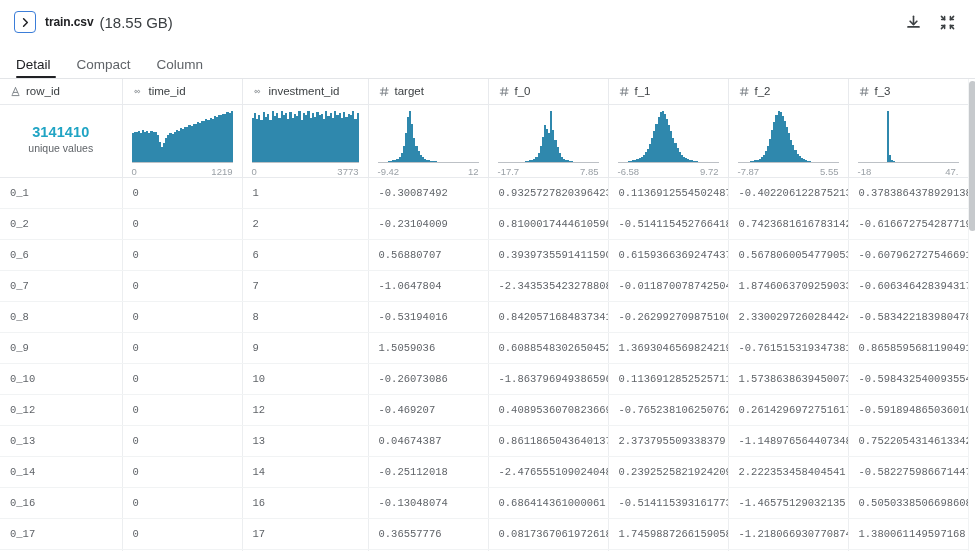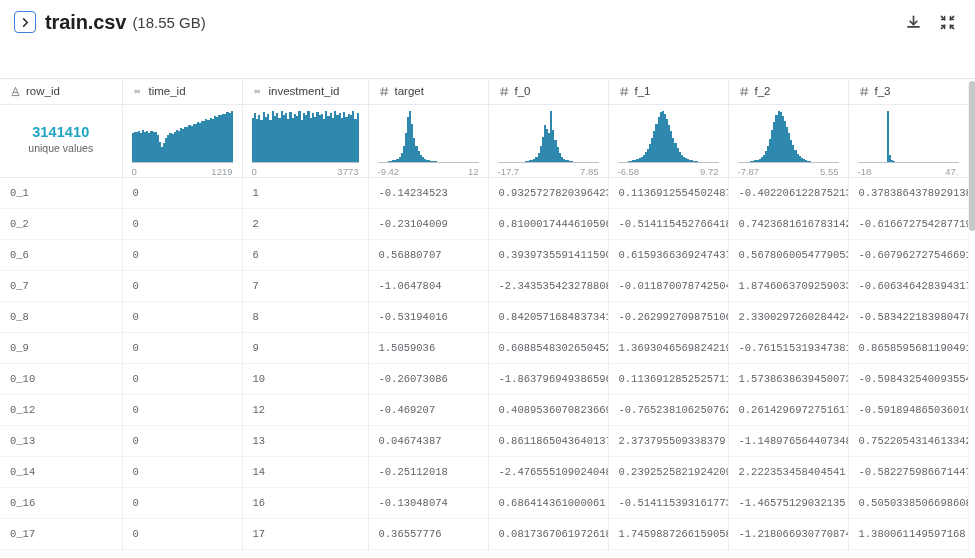--- a/index.html
+++ b/index.html
@@ -28,21 +28,21 @@
     width: 22px; height: 22px;
     border: 1.5px solid #3b7dd8;
     border-radius: 4px;
     display: flex; align-items: center; justify-content: center;
     color: #202124;
     flex: 0 0 auto;
     margin-right: 9px;
   }
   .expand-box svg { display: block; }
   .file-name {
-    font-size: 20px;
+    font-size: 12px;
     font-weight: bold;
     color: #202124;
     letter-spacing: -0.1px;
   }
   .file-size {
     font-size: 15px;
     color: #3c4043;
     margin-left: 6px;
     font-weight: normal;
   }
@@ -263,20 +263,25 @@
               <path d="M5.6 14.4 L5.6 11.4 L2.6 11.4"></path>
             <path d="M14.6 14.6 L11.4 11.4"></path>
               <path d="M11.4 14.4 L11.4 11.4 L14.4 11.4"></path>
           </g>
         </svg>
       </div>
     </div>
   </div>
 
   <div class="tabs-row">
+    <div class="tabs">
+      <div class="tab active">Detail</div>
+      <div class="tab">Compact</div>
+      <div class="tab">Column</div>
+    </div>
     <div class="tabs-spacer"></div>
   </div>
 
   <div class="table-wrap">
     <table class="grid">
       <colgroup>
         <col class="c0">
           <col class="cN">
           <col class="cW">
           <col class="cN">
@@ -791,21 +796,21 @@
                 </div>
               </div>
             </td>
           </tr>
       </thead>
       <tbody id="body-rows">
           <tr class="datarow">
             <td class="cell">0_1</td>
             <td class="cell">0</td>
             <td class="cell">1</td>
-            <td class="cell">-0.14234523</td>
+            <td class="cell">-0.30087492</td>
             <td class="cell">0.9325727820396423</td>
             <td class="cell">0.11369125545024872</td>
             <td class="cell">-0.4022061228752136</td>
             <td class="cell">0.3783864378929138</td>
           </tr>
           <tr class="datarow">
             <td class="cell">0_2</td>
             <td class="cell">0</td>
             <td class="cell">2</td>
             <td class="cell">-0.23104009</td>

